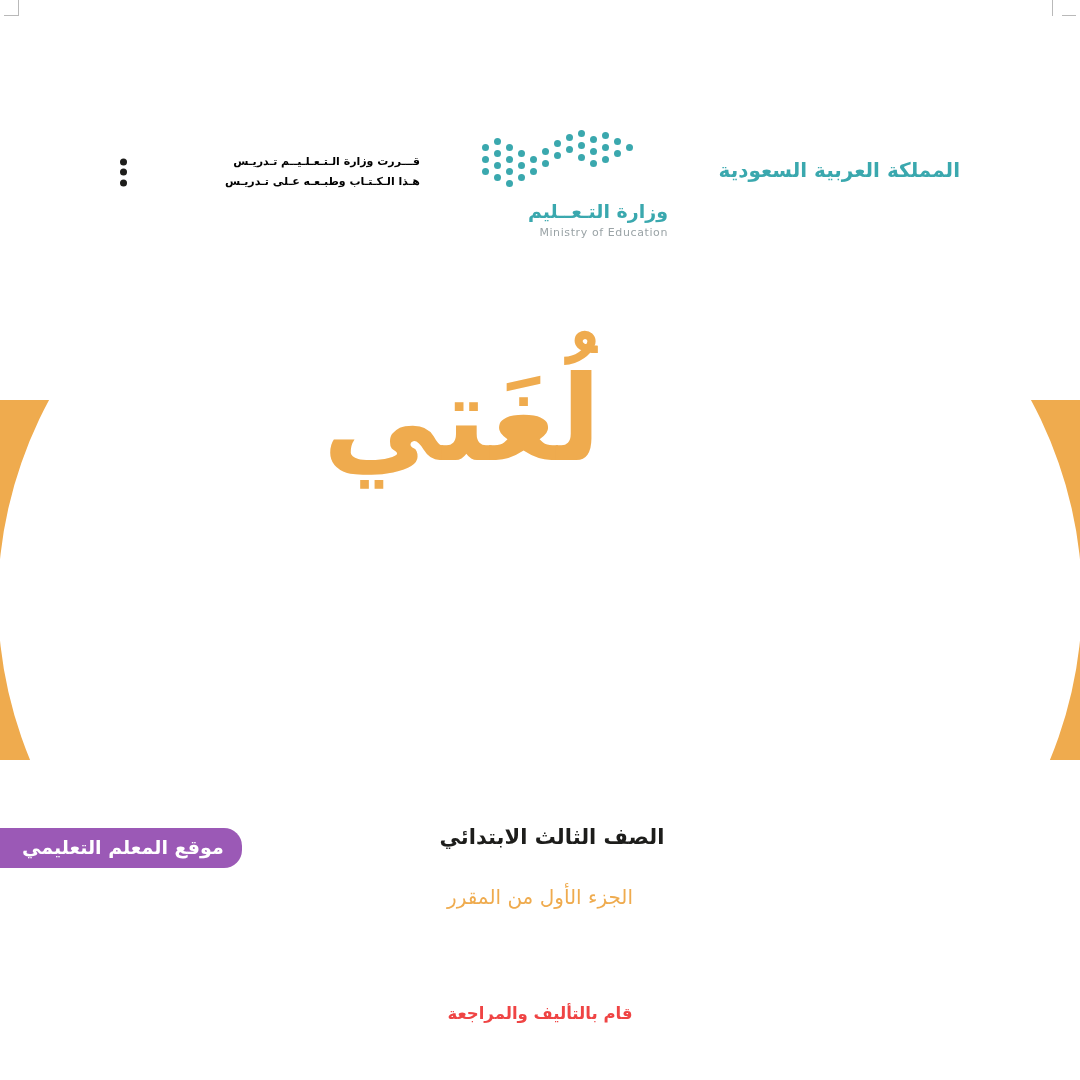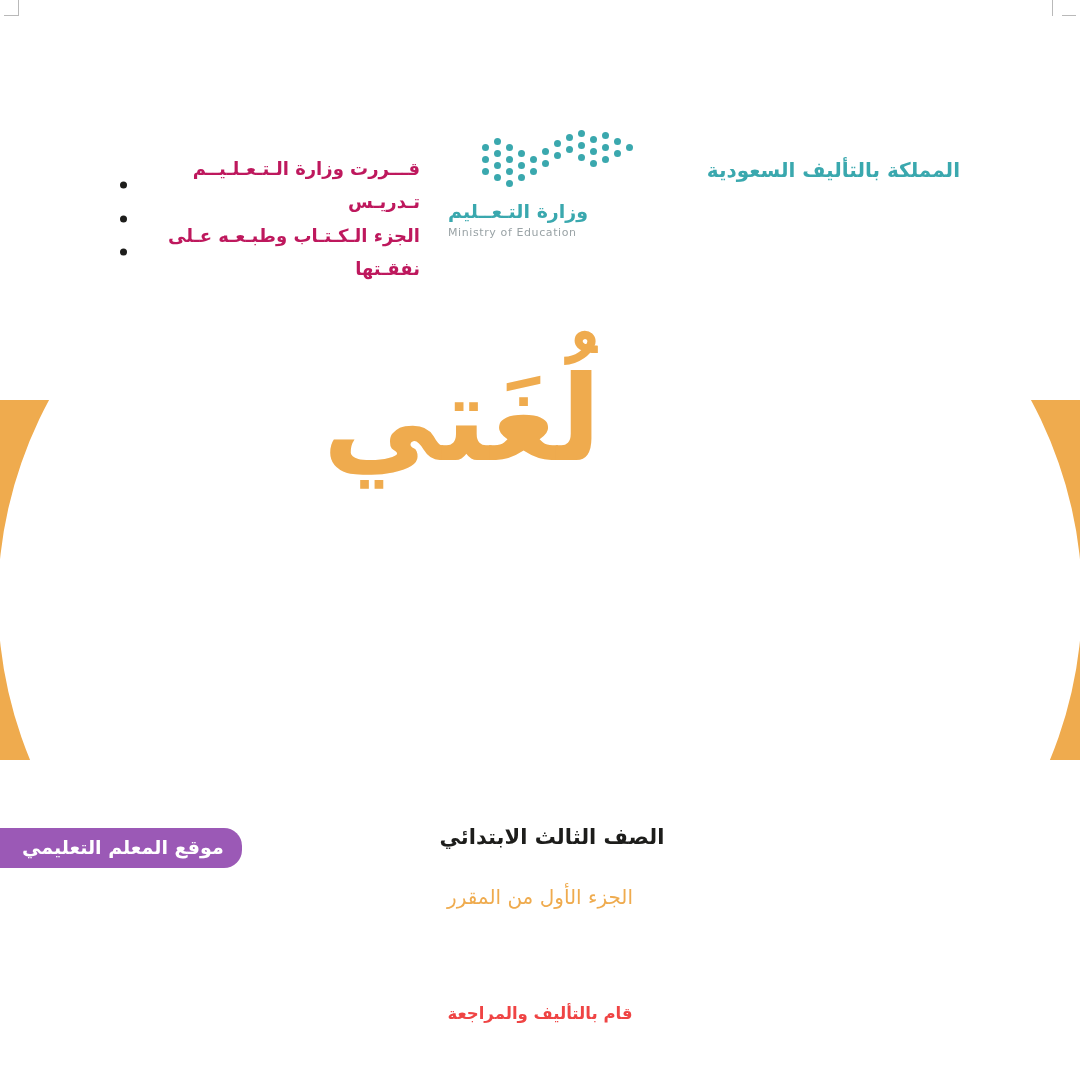--- a/index.html
+++ b/index.html
@@ -54,21 +54,21 @@
     letter-spacing: 0px;
     white-space: nowrap;
   }
 
   
   .ministry {
     position: absolute;
     top: 0px;
     left: 448px;
     width: 220px;
-    text-align: left;
+    text-align: right;
   }
   .ministry-dots {
     position: relative;
     height: 68px;
     width: 160px;
     margin: 0 auto 2px auto;
   }
   .ministry-dots span {
     position: absolute;
     width: 7px;
@@ -90,22 +90,22 @@
     margin-top: 3px;
   }
 
   
   .decision {
     position: absolute;
     top: 22px;
     left: 120px;
     width: 300px;
     text-align: right;
-    color: #be185d;
-    font-size: 18px;
+    color: #000000;
+    font-size: 11px;
     font-weight: bold;
     line-height: 1.85;
     direction: rtl;
   }
   .decision .line {
     position: relative;
     padding-left: 22px;
     letter-spacing: 0.5px;
   }
   .decision .line::after {
@@ -214,21 +214,21 @@
 </head>
 <body>
 
 <div class="crop-mark left"></div>
 <div class="crop-mark-h left"></div>
 <div class="crop-mark right"></div>
 <div class="crop-mark-h right"></div>
 
 <div class="top-row">
 
-  <div class="kingdom">المملكة بالتأليف السعودية</div>
+  <div class="kingdom">المملكة العربية السعودية</div>
 
   <div class="ministry">
     <div class="ministry-dots">
 
       <span style="left:4px;  top:14px;"></span>
       <span style="left:4px;  top:26px;"></span>
       <span style="left:4px;  top:38px;"></span>
       <span style="left:16px; top:8px;"></span>
       <span style="left:16px; top:20px;"></span>
       <span style="left:16px; top:32px;"></span>
@@ -261,21 +261,21 @@
       <span style="left:136px; top:20px;"></span>
       <span style="left:148px; top:14px;"></span>
     </div>
     <div class="ministry-name">وزارة التـعــليم</div>
     <div class="ministry-name-en">Ministry of Education</div>
   </div>
 
   <div class="decision">
     <div class="line">قـــررت وزارة الـتـعـلـيــم تـدريـس</div>
     <div class="dot-mid"></div>
-    <div class="line">الجزء الـكـتـاب وطبـعـه عـلى نفقـتها</div>
+    <div class="line">هـذا الـكـتـاب وطبـعـه عـلى تـدريـس</div>
   </div>
 
 </div>
 
 <div class="arc-wrap">
   <div class="arc"></div>
 </div>
 
 <div class="title">لُغَتي</div>
 

